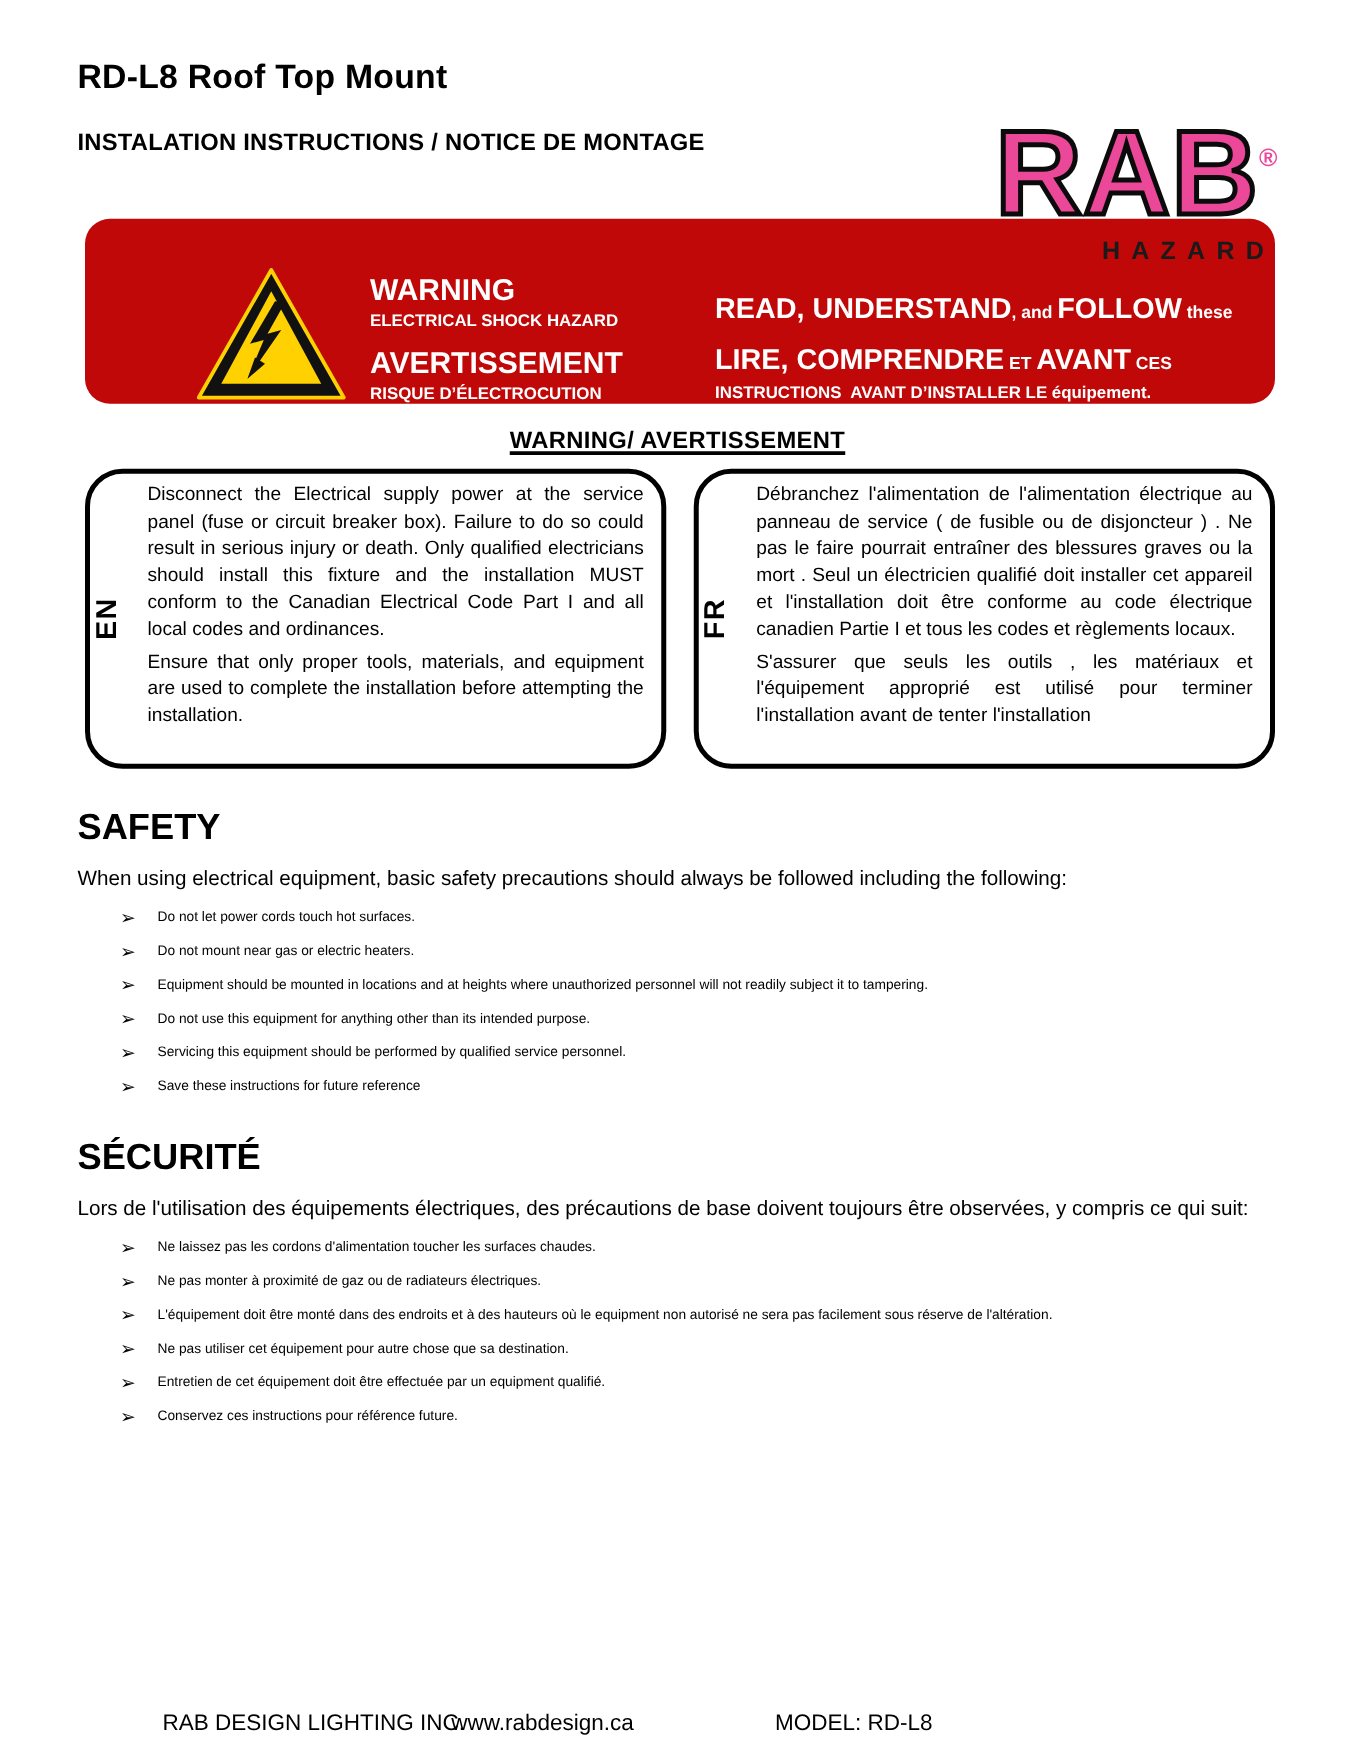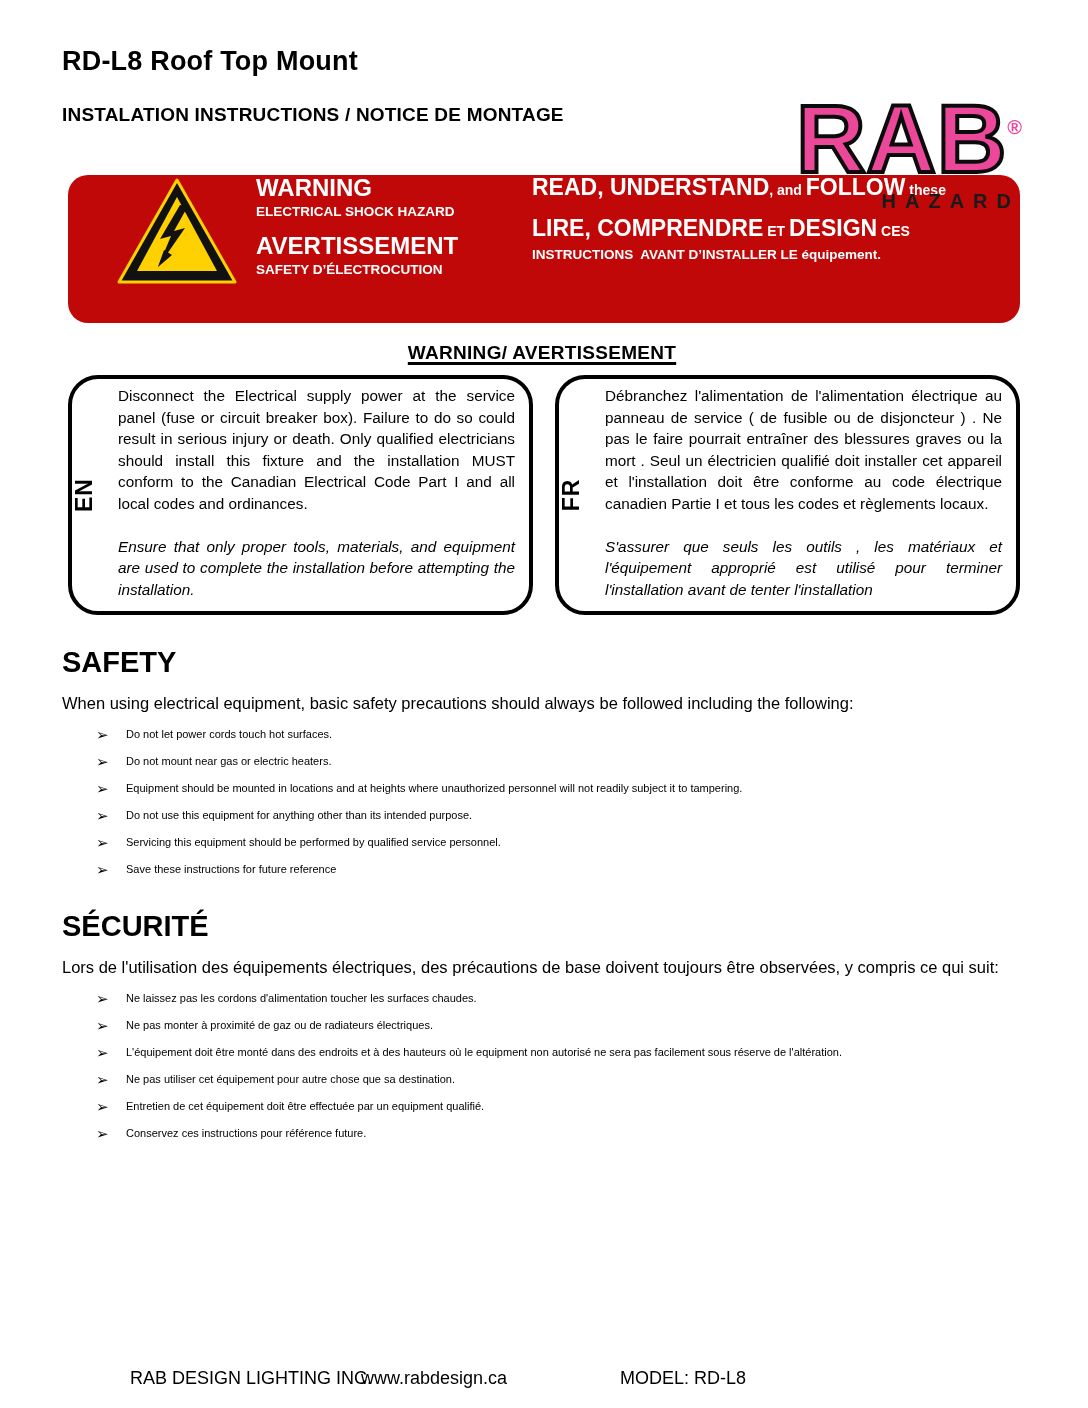--- a/index.html
+++ b/index.html
@@ -43,22 +43,23 @@
     font-size:20px; font-weight:bold; letter-spacing:9px;
     color:#1a1a1a;
   }
 
   
   .banner {
     margin:49px 14px 0 6px;
     width:952px; height:148px;
     background:#c00808;
     border-radius:20px;
-    display:flex; align-items:flex-start;
+    display:flex; align-items:flex-end;
     color:#fff;
+    padding-left:40px;
   }
   .tri-wrap { flex:none; margin-left:46px; width:126px; height:112px; }
   .b-left { flex:none; width:276px; margin-left:16px; }
   .b-right { flex:1; padding-right:24px; }
   .grp + .grp { margin-top:13px; }
   .b-big { font-size:24px; font-weight:bold; line-height:26px; }
   .b-small { font-size:13.5px; font-weight:bold; line-height:16px; margin-top:3px; }
   .mix { white-space:pre-wrap; line-height:25px; }
   .rb { font-size:23px; font-weight:bold; }
   .rs { font-size:14px; font-weight:bold; }
@@ -85,21 +86,21 @@
   }
   .lang-label {
     position:absolute; left:-4px; top:50%;
     transform:translateY(-50%) rotate(-90deg);
     font-size:23px; font-weight:bold; letter-spacing:1px;
   }
   .wbox p {
     margin:0; font-size:15.3px; line-height:21.6px;
     text-align:justify;
   }
-  .wbox p + p { margin-top:21px;font-style:italic; }
+  .wbox p + p { margin-top:4px; }
 
   
   .sec-title { margin:31px 0 0 0; font-size:29px; font-weight:bold; }
   .sec-title.fr { margin-top:27px; }
   .sec-intro { margin:13px 0 0 0; font-size:16.5px; line-height:22px; }
   ul.blist { list-style:none; margin:7px 0 0 34px; padding:0; }
   ul.blist li { display:flex; margin:0; }
   .blt { flex:none; width:17px; font-size:15px; line-height:27px; }
   .btxt { margin-left:13px; font-size:11px; line-height:27px; max-width:880px; }
 
@@ -135,30 +136,30 @@
       </svg>
     </div>
 
     <div class="b-left">
       <div class="grp">
         <div class="b-big">WARNING</div>
         <div class="b-small">ELECTRICAL SHOCK HAZARD</div>
       </div>
       <div class="grp">
         <div class="b-big">AVERTISSEMENT</div>
-        <div class="b-small">SAFETY D’ÉLECTROCUTION</div>
+        <div class="b-small">RISQUE D’ÉLECTROCUTION</div>
       </div>
     </div>
 
     <div class="b-right">
       <div class="grp">
         <div class="mix"><span class="rb">READ, UNDERSTAND</span><span class="rs">, and </span><span class="rb">FOLLOW</span><span class="rs"> these</span></div>
       </div>
       <div class="grp">
-        <div class="mix"><span class="rb">LIRE, COMPRENDRE</span><span class="rs"> ET </span><span class="rb">DESIGN</span><span class="rs"> CES</span></div>
+        <div class="mix"><span class="rb">LIRE, COMPRENDRE</span><span class="rs"> ET </span><span class="rb">AVANT</span><span class="rs"> CES</span></div>
         <div class="rsub rsub2">INSTRUCTIONS  AVANT D’INSTALLER LE équipement.</div>
       </div>
     </div>
   </section>
 
   <h2 class="warn-heading">WARNING/ AVERTISSEMENT</h2>
 
   <div class="boxes">
     <div class="wbox">
       <span class="lang-label">EN</span>

